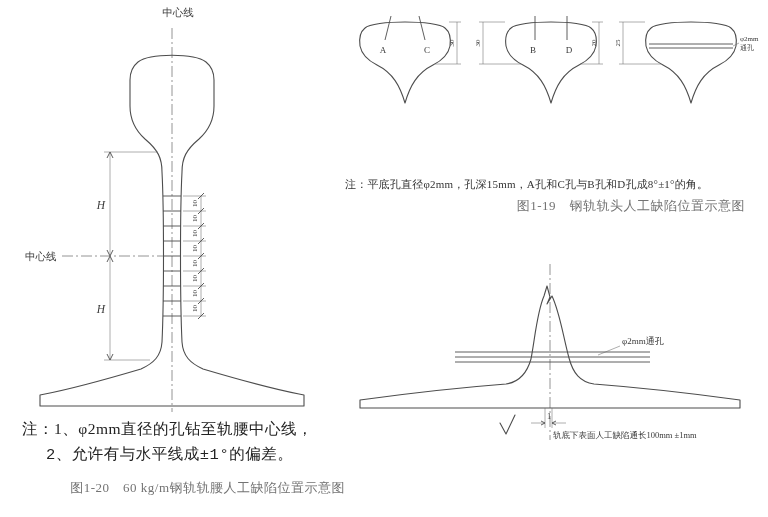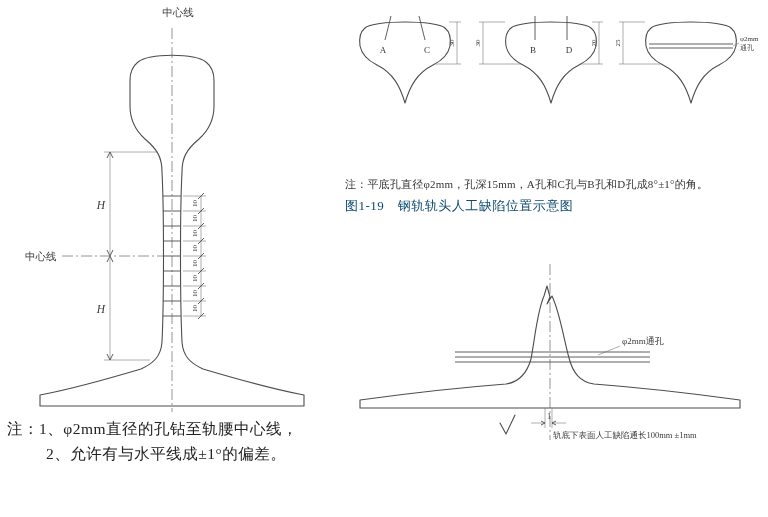--- a/index.html
+++ b/index.html
@@ -15,21 +15,21 @@
   .ts{font-size:7px;}
   .td{font-size:7px;}
   .tl{font-size:9px;}
   .tb{font-size:9px;}
   .tn{font-size:8.5px;}
   .tc{font-size:10.5px;}
   .th{font-size:11.5px;font-style:italic;}
   .mid{text-anchor:middle;}
   .note-large{font-size:15.5px;letter-spacing:0.5px;white-space:nowrap;}
   .note-small{font-size:11px;letter-spacing:0.2px;white-space:nowrap;color:#333;margin-top:36px;}
-  .caption{font-size:13px;letter-spacing:0.5px;color:#0c4a6e;text-align:left;white-space:nowrap;}
+  .caption{font-size:13px;letter-spacing:0.5px;color:#737373;text-align:right;white-space:nowrap;}
 </style>
 </head>
 <body>
 
 <div class="page">
 
   <svg class="abs" style="left:0;top:0;" width="345" height="416" viewBox="0 0 345 416">
 
     <g>
       <line class="cl" x1="172" y1="28" x2="172" y2="412"></line>
@@ -103,22 +103,23 @@
       <text class="th mid" x="101" y="209">H</text>
       <text class="th mid" x="101" y="313">H</text>
     </g>
 
     <g>
       <line class="cl" x1="62" y1="256" x2="163" y2="256"></line>
     </g>
     <text class="tc" x="25" y="260">中心线</text>
   </svg>
 
-  <div class="abs note-large" style="left:7px;top:419px;">注：1、φ2mm直径的孔钻至轨腰中心线，</div>
-  <div class="abs note-large" style="left:46px;top:444px;">2、允许有与水平线成±1°的偏差。</div>
+  <div class="abs note-large" style="left:22px;top:419px;">注：1、φ2mm直径的孔钻至轨腰中心线，</div>
+  <div class="abs note-large" style="left:46px;top:444px;font-family:Liberation Mono, monospace;">2、允许有与水平线成±1°的偏差。</div>
+  <div class="abs caption" style="left:0;top:479px;width:345px;">图1-20　60 kg/m钢轨轨腰人工缺陷位置示意图</div>
 
   <svg class="abs" style="left:343px;top:6px;" width="425" height="132" viewBox="0 0 425 132">
 
     <path class="s" d="
       M 22,22 C 30,14 94,14 102,22 C 107,26 108,33 107,40 C 105,50 98,55 90,59
       C 74,67 67,80 62,97 C 57,80 50,67 34,59 C 26,55 19,50 17,40 C 16,33 17,26 22,22 Z"></path>
     <g class="s2">
       <line x1="48" y1="10" x2="42" y2="34"></line>
       <line x1="76" y1="10" x2="82" y2="34"></line>
     </g>

